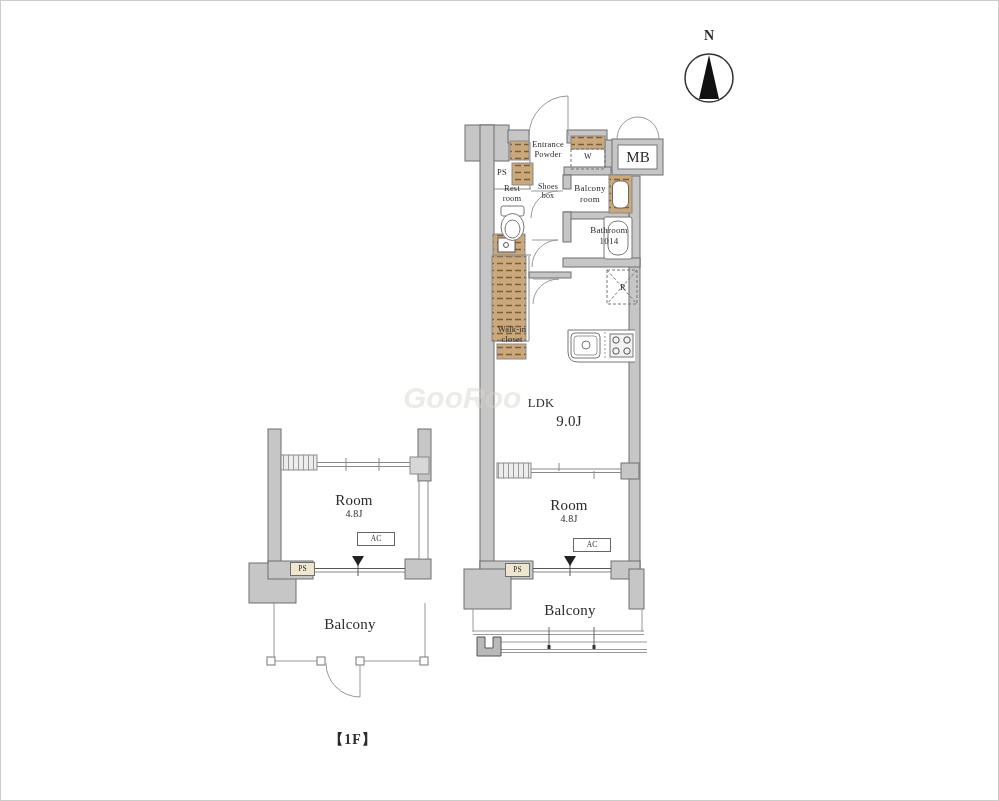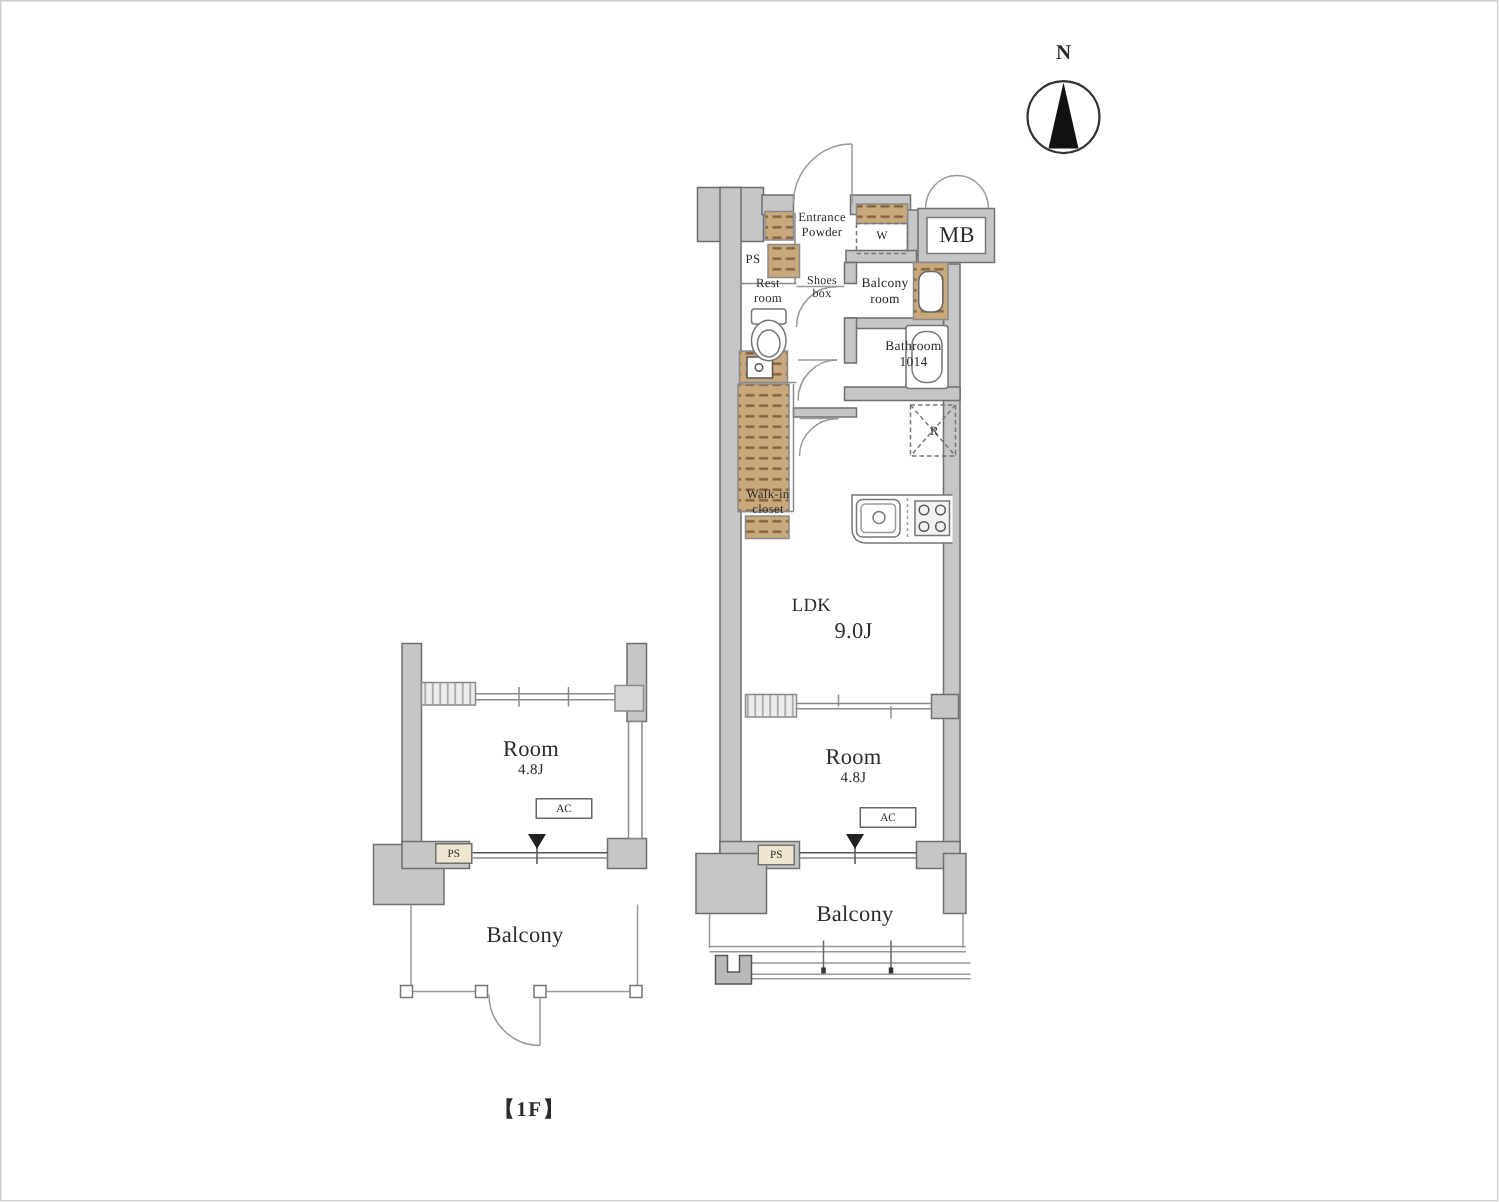--- a/index.html
+++ b/index.html
@@ -225,20 +225,21 @@
       <rect x="419" y="656" width="8" height="8" fill="#ffffff" stroke="#777"></rect>
     </g>
     <g stroke="#999" fill="none">
       <line x1="359" y1="664" x2="359" y2="696"></line>
       <path d="M 325,662 A 34,34 0 0 0 359,696"></path>
     </g>
   </svg>
 
   <div class="compass-n" style="left:696px; top:27px; width:24px;">N</div>
 
+  <div class="watermark" style="left:402px; top:380px;">GooRoo</div>
 
   <div class="lbl f85" style="left:520px; top:138px; width:54px;">Entrance
 Powder</div>
 
   <div class="lbl f85" style="left:489px; top:166px; width:24px;">PS</div>
 
   <div class="lbl f8" style="left:530px; top:181px; width:34px;">Shoes
 box</div>
 
   <div class="lbl f9" style="left:564px; top:182px; width:50px;">Balcony

